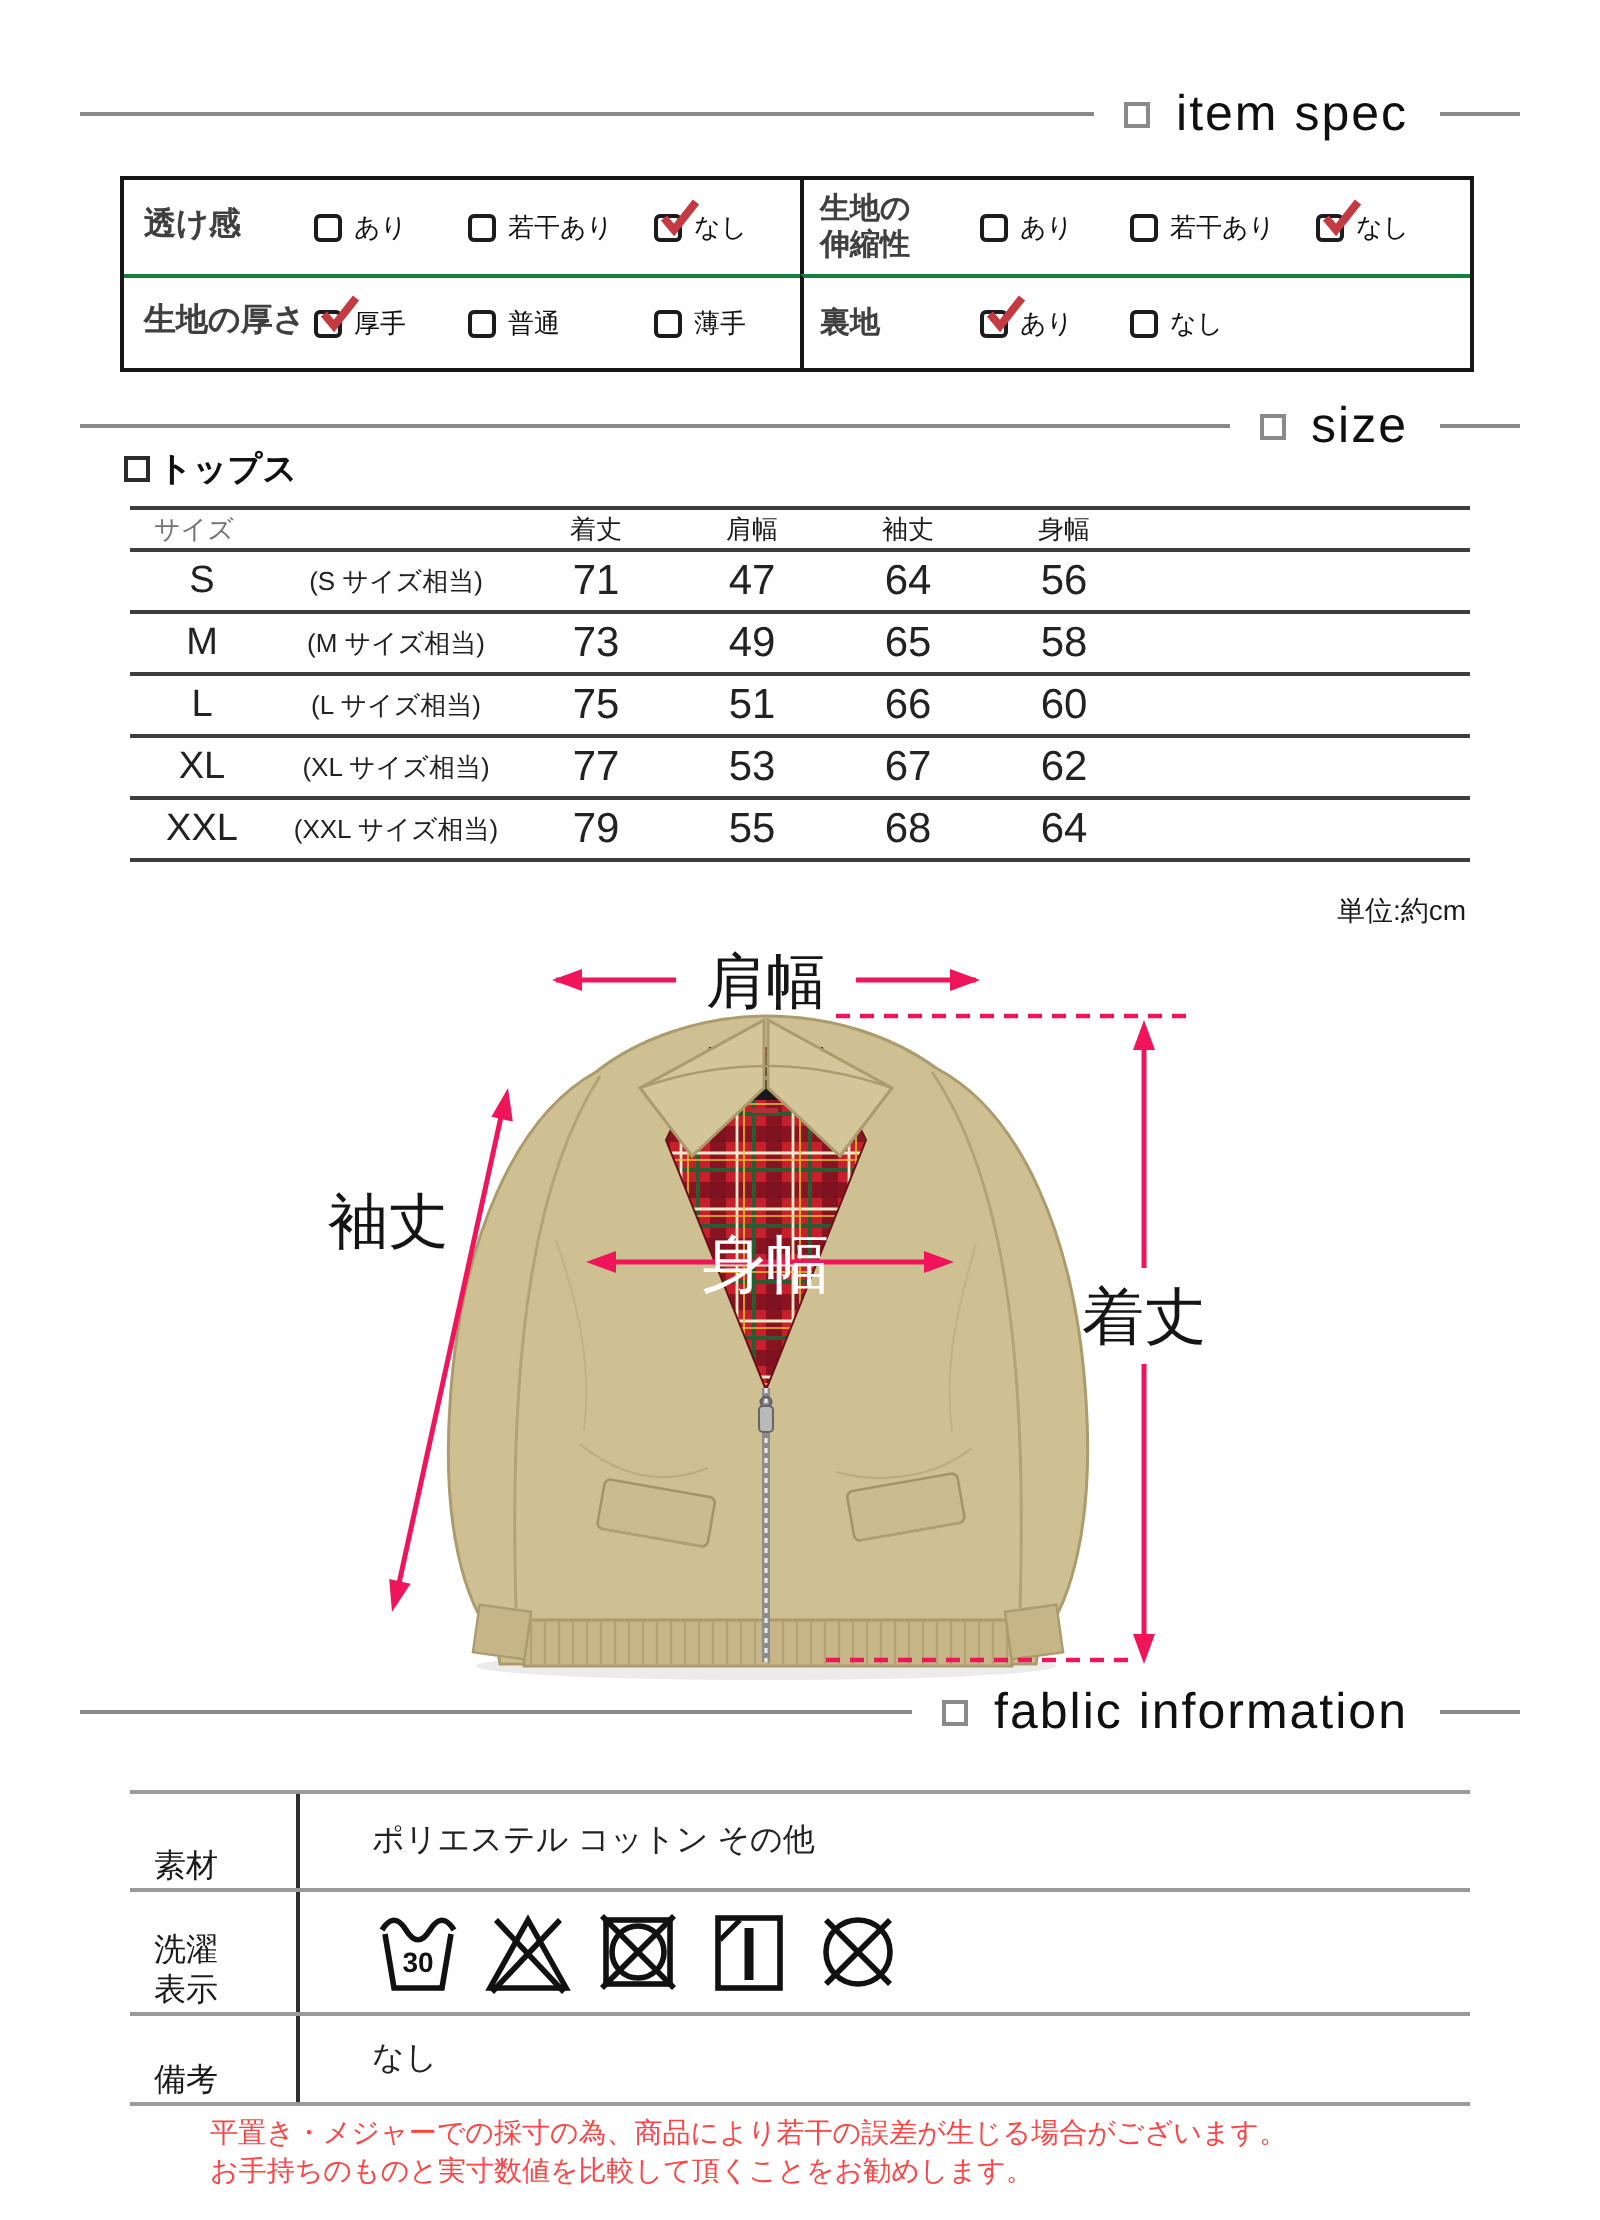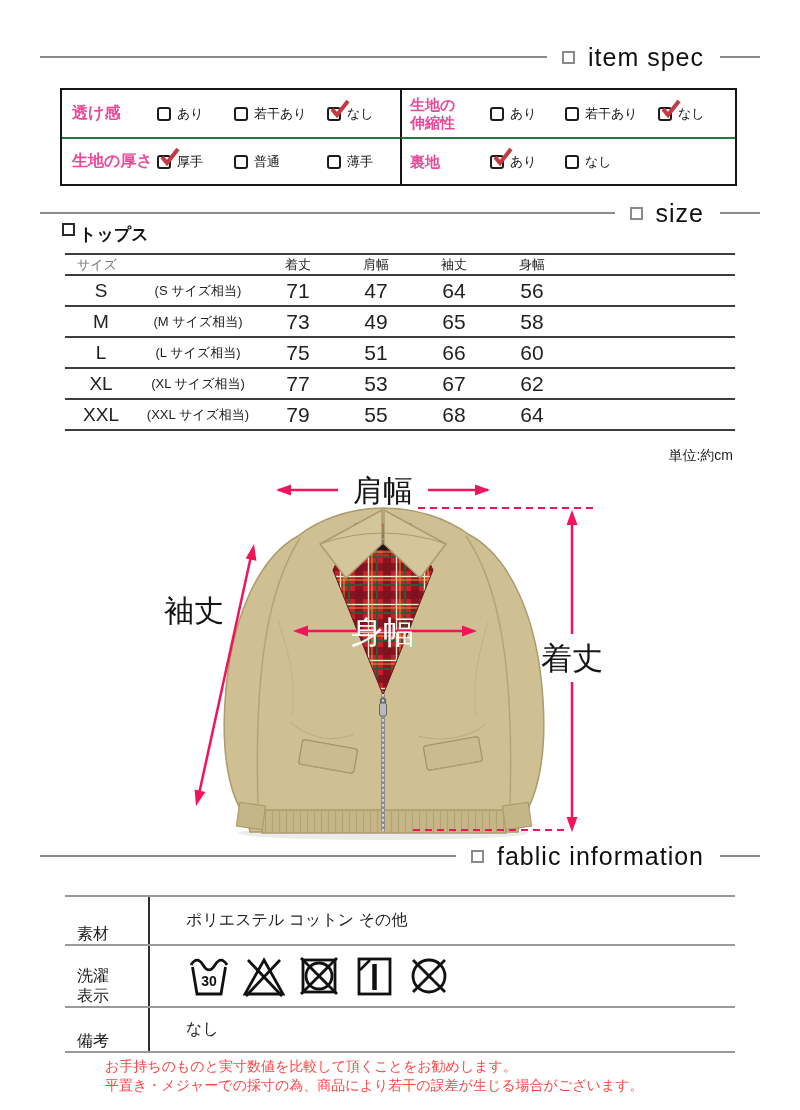--- a/index.html
+++ b/index.html
@@ -13,31 +13,31 @@
   .hline.grow { flex:1; }
   .hline.short { width:40px; }
   .hsq { width:13px; height:13px; border:2px solid #8a8a8a; margin:0 13px 0 15px; flex:none; background:#fff; }
   .sec-title { font-size:25px; font-weight:400; color:#101010; letter-spacing:1px; margin-right:16px; white-space:nowrap; }
 
   
   .spec-table { position:absolute; left:60px; top:88px; width:677px; height:98px; border:2px solid #161616; display:grid; grid-template-columns:338px 1fr; grid-template-rows:1fr 1fr; background:#fff; }
   .spec-cell { display:flex; align-items:center; padding-left:10px; }
   .spec-cell.r { border-left:2px solid #161616; padding-left:8px; }
   .spec-cell.b { border-top:2px solid #15803d; }
-  .spec-label { font-weight:bold; font-size:16px; color:#ec4899; flex:none; width:85px; line-height:1.15; }
+  .spec-label { font-weight:bold; font-size:16px; color:#404040; flex:none; width:85px; line-height:1.15; }
   .spec-label.narrow { width:80px; font-size:15px; }
   .spec-label.narrow span { display:inline-block; width:50px; }
   .opt { display:flex; align-items:center; flex:none; }
   .opt.w1 { width:77px;text-align:right; } .opt.w2 { width:93px; }
   .cb { position:relative; width:14px; height:14px; border:2px solid #1c1c1c; border-radius:3px; background:#fff; flex:none; margin-right:6px; }
   .cb svg { position:absolute; top:-10px; left:0px; overflow:visible; }
   .opt-text { font-size:13px; color:#111; white-space:nowrap; }
 
   
-  .category { position:absolute; left:62px; top:223px; display:flex; align-items:flex-start; }
+  .category { position:absolute; left:62px; top:223px; display:flex; align-items:center; }
   .cat-sq { width:13px; height:13px; border:2px solid #2b2b2b; margin-right:4px; background:#fff; }
   .cat-label { font-size:17px; font-weight:bold; color:#111; }
 
   .size-table { position:absolute; left:65px; top:253px; width:670px; border-top:2px solid #3d3d3d; }
   .st-row { display:flex; align-items:center; border-bottom:2px solid #3d3d3d; height:31px; }
   .st-row.head { height:21px; }
   .c-name { width:194px; text-align:left; padding-left:12px; font-size:13px; color:#737373; }
   .c-size { width:72px; text-align:center; font-size:19px; color:#222; }
   .c-eq { width:122px; text-align:center; font-size:13px; color:#222; white-space:nowrap; }
   .c-num { width:78px; text-align:center; font-size:13px; color:#1c1c1c; }
@@ -353,17 +353,17 @@
     </div>
     <div class="fab-row r3">
       <div class="fab-label">
           <span class="one">備考</span>
         </div>
       <div class="fab-value">なし</div>
     </div>
   </div>
 
   <div class="footer-notes">
+    <div>平置き・メジャーでの採寸の為、商品により若干の誤差が生じる場合がございます。</div>
     <div>お手持ちのものと実寸数値を比較して頂くことをお勧めします。</div>
-    <div>平置き・メジャーでの採寸の為、商品により若干の誤差が生じる場合がございます。</div>
   </div>
 
 </div>
 
 </body></html>

